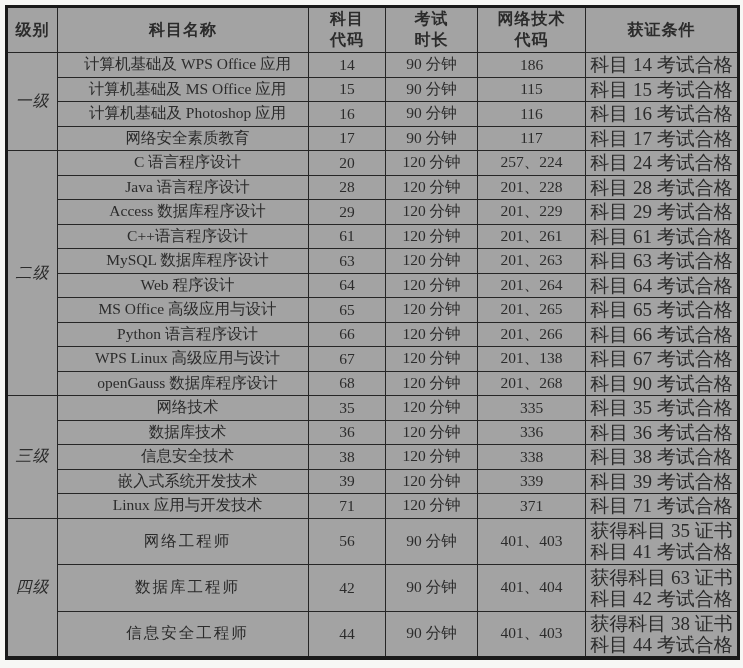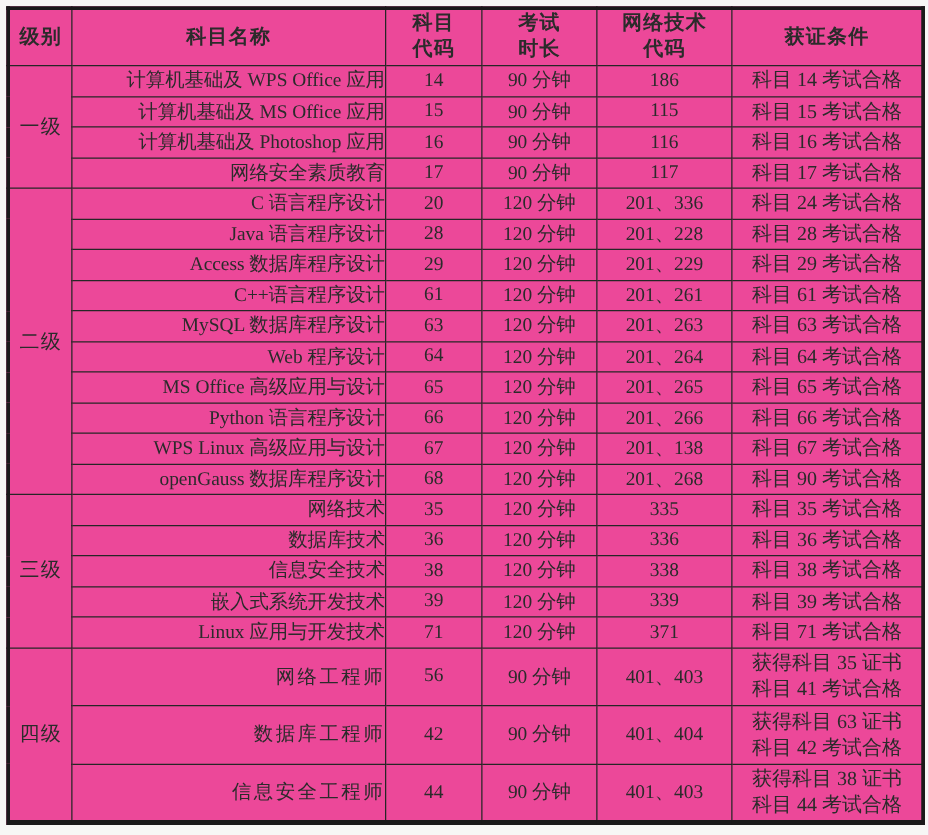--- a/index.html
+++ b/index.html
@@ -14,21 +14,21 @@
     color: #2b2b2b;
     overflow: hidden;
   }
   .wrap {
     padding: 5px 5px;
   }
   table {
     border-collapse: collapse;
     table-layout: fixed;
     width: 732px;
-    background: #ec4899;
+    background: #a3a3a3;
     border: 3px solid #1a1a1a;
     border-bottom-width: 4px;
   }
   th, td {
     border: 1.5px solid #262626;
     padding: 0;
     text-align: center;
     vertical-align: middle;
     overflow: hidden;
     white-space: nowrap;
@@ -42,29 +42,30 @@
     letter-spacing: 1px;
     line-height: 1.3;
   }
   .th-line { display: block; }
   tbody tr { height: 24.5px; }
   tbody tr.tall { height: 46.5px; }
   td { font-size: 15.5px; }
   td.level-cell {
     font-size: 16px;
     letter-spacing: 1px;
+    font-style: italic;
   }
   td.subject-cell {
-    text-align: right;
+    text-align: center;
     padding-left: 9px;
   }
   tr.tall td.subject-cell {
     letter-spacing: 2px;
   }
-  td.condition-cell { font-size: 16px; }
+  td.condition-cell { font-size: 19px; }
   td.condition-cell .cond-line { line-height: 21px; }
 </style>
 </head>
 <body>
 
 <div class="wrap">
   <table>
     <colgroup>
       <col style="width:51px">
       <col style="width:251px">
@@ -134,21 +135,21 @@
           <td class="course-codes-cell">117</td>
           <td class="condition-cell">
             <div class="cond-line">科目 17 考试合格</div>
           </td>
         </tr>
         <tr>
           <td class="level-cell" rowspan="10">二级</td>
           <td class="subject-cell">C 语言程序设计</td>
           <td class="code-cell">20</td>
           <td class="duration-cell">120 分钟</td>
-          <td class="course-codes-cell">201、336</td>
+          <td class="course-codes-cell">257、224</td>
           <td class="condition-cell">
             <div class="cond-line">科目 24 考试合格</div>
           </td>
         </tr>
         <tr>
           <td class="subject-cell">Java 语言程序设计</td>
           <td class="code-cell">28</td>
           <td class="duration-cell">120 分钟</td>
           <td class="course-codes-cell">201、228</td>
           <td class="condition-cell">

